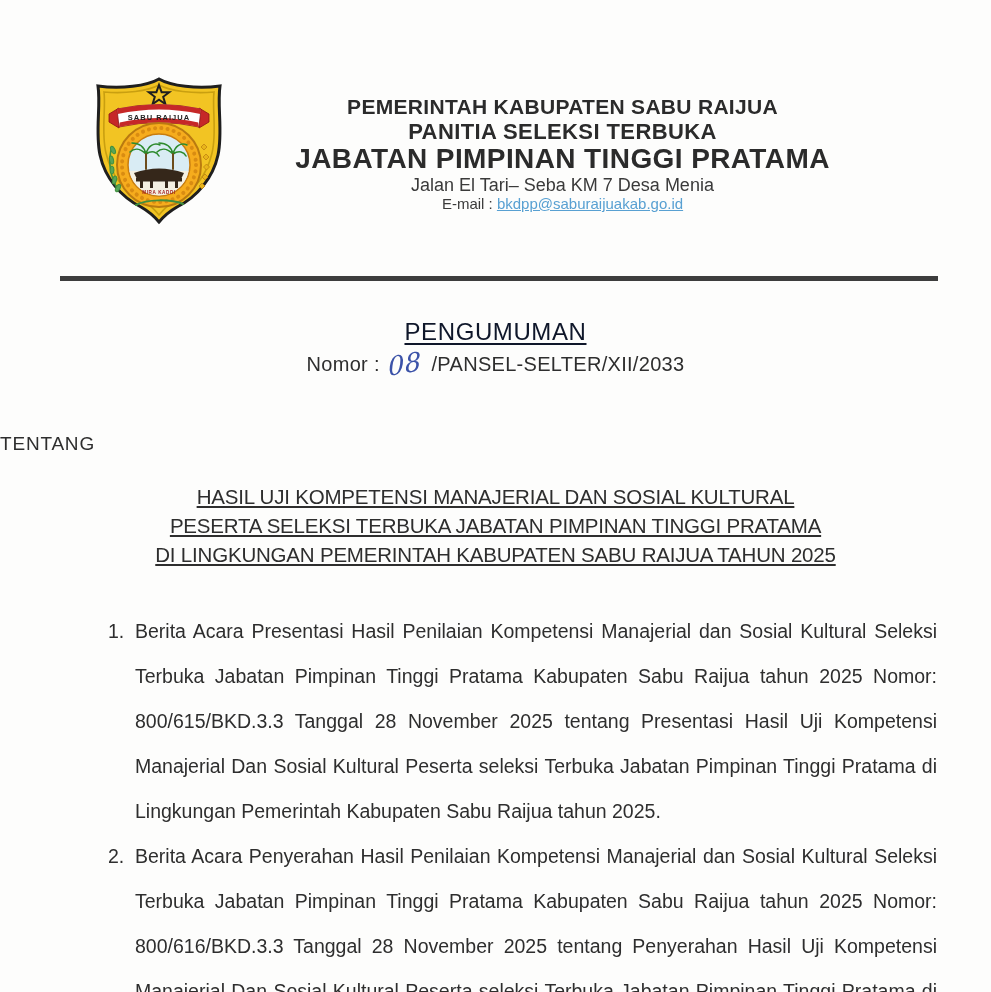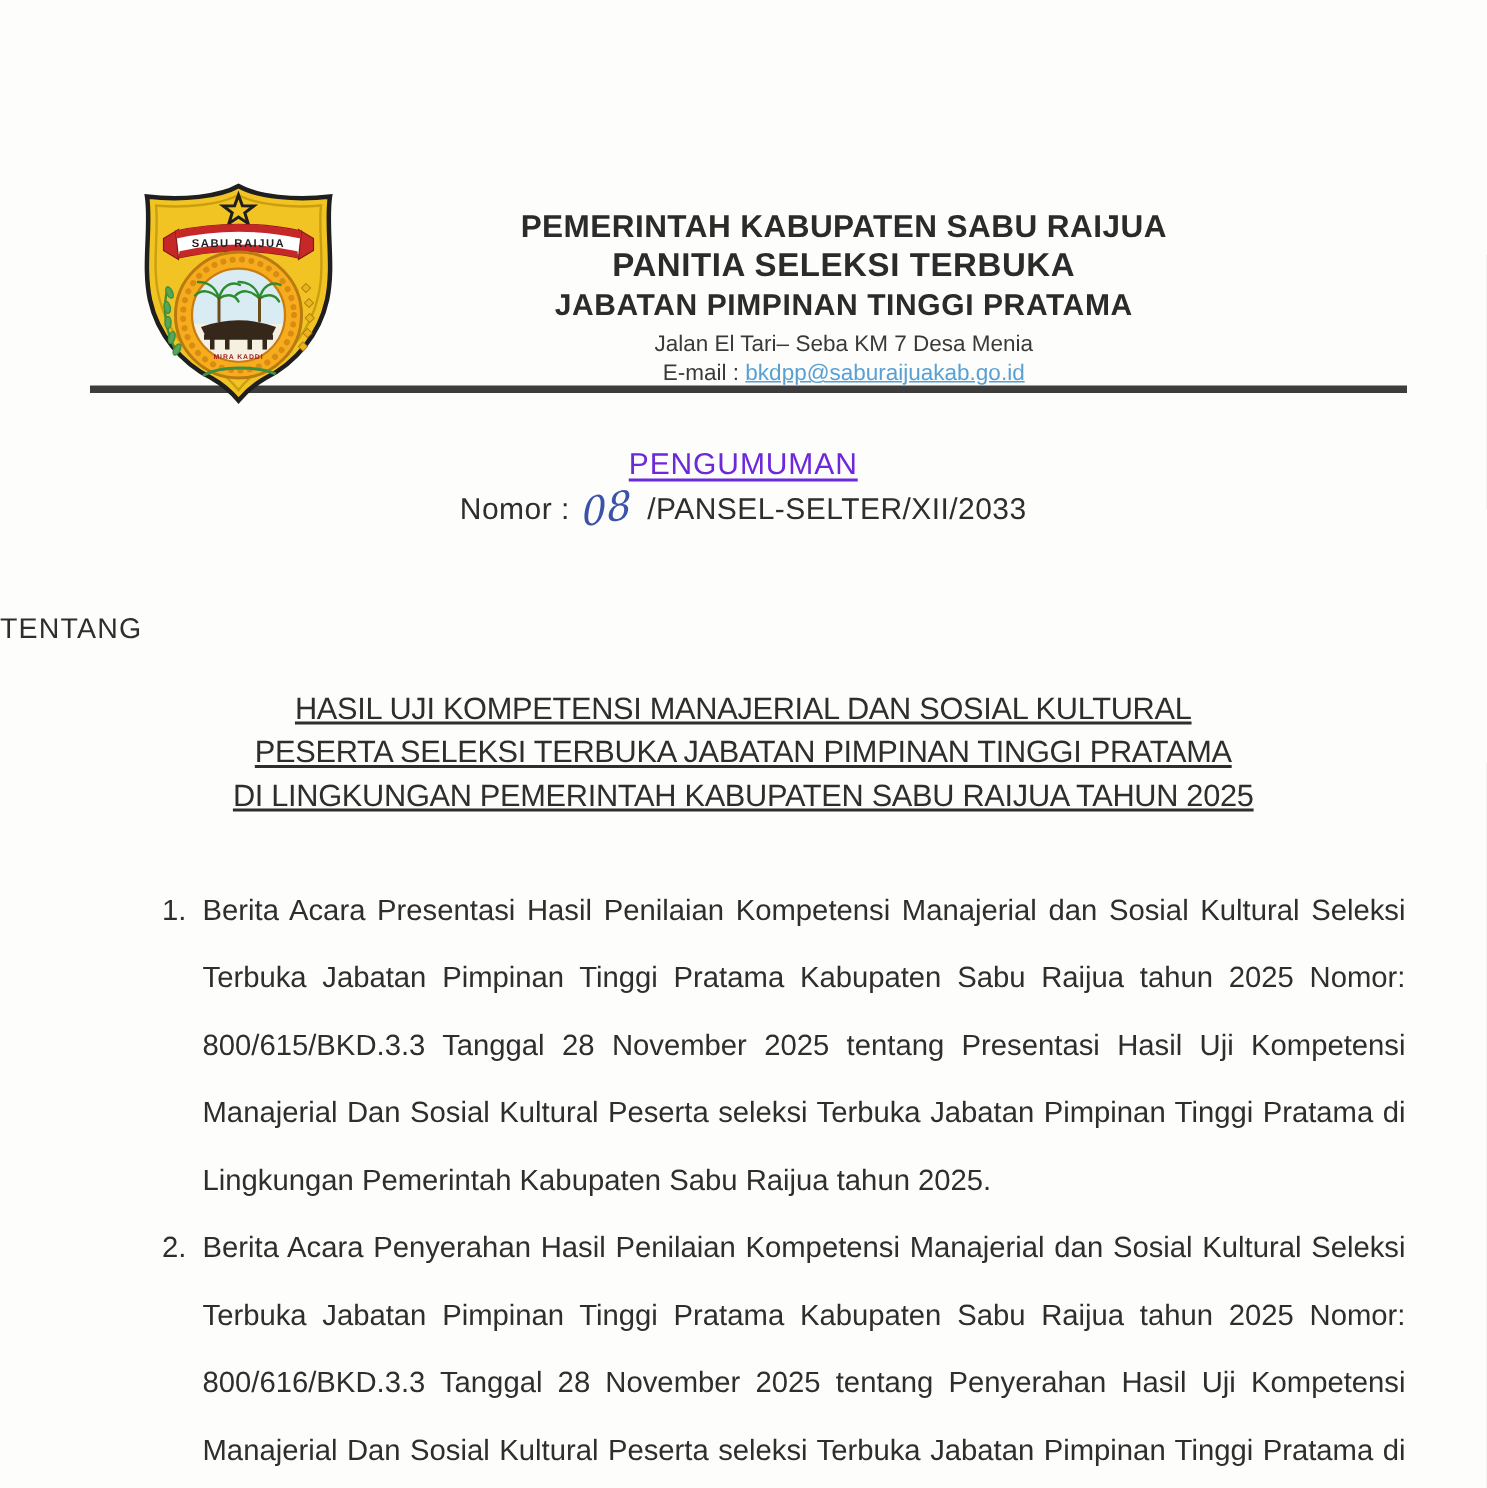--- a/index.html
+++ b/index.html
@@ -9,53 +9,53 @@
     width: 991px;
     height: 992px;
     margin: 0 auto;
     background: #fdfdfc;
     overflow: hidden;
     font-family: "Liberation Sans", sans-serif;
     color: #2f2f2f;
   }
 
   
-  .letterhead { position: relative; height: 212px; margin-top: 45px; }
+  .letterhead { position: relative; height: 276px; }
   .logo {
     position: absolute;
     left: 84px; top: 72px;
     width: 150px; height: 156px;
   }
   .letterhead-text {
     position: absolute;
     left: 134px; right: 0; top: 94px;
     text-align: center;
     color: #2b2b2b;
   }
   .org-line1 { font-size: 21px; font-weight: bold; letter-spacing: 0.3px; line-height: 25px; }
   .org-line2 { font-size: 22px; font-weight: bold; letter-spacing: 0.4px; line-height: 26px; }
-  .org-line3 { font-size: 20px; font-weight: bold; letter-spacing: 0.4px; line-height: 28px; }
-  .address   { font-size: 15px; margin-top: 3px; line-height: 18px; color: #3a3a3a; }
+  .org-line3 { font-size: 28px; font-weight: bold; letter-spacing: 0.4px; line-height: 28px; }
+  .address   { font-size: 18px; margin-top: 3px; line-height: 18px; color: #3a3a3a; }
   .email-line{ font-size: 15px; line-height: 19px; color: #3a3a3a; }
   .email-link { color: #58a0d2; text-decoration: underline; cursor: pointer; }
   .rule {
     height: 5px;
     background: #3d3d3d;
     margin: 0 53px 0 60px;
   }
 
   
   .announce { margin-top: 37px; text-align: center; }
   .announce-heading {
     display: inline-block;
-    font-size: 20px;
+    font-size: 24px;
     letter-spacing: 0.6px;
     text-decoration: underline;
     text-underline-offset: 3px;
-    color: #6d28d9;
+    color: #0f172a;
   }
   .nomor-line {
     margin-top: 3px;
     font-size: 20px;
     letter-spacing: 0.3px;
     color: #2e2e2e;
   }
   .handwritten {
     display: inline-block;
     font-family: "DejaVu Serif", serif;

